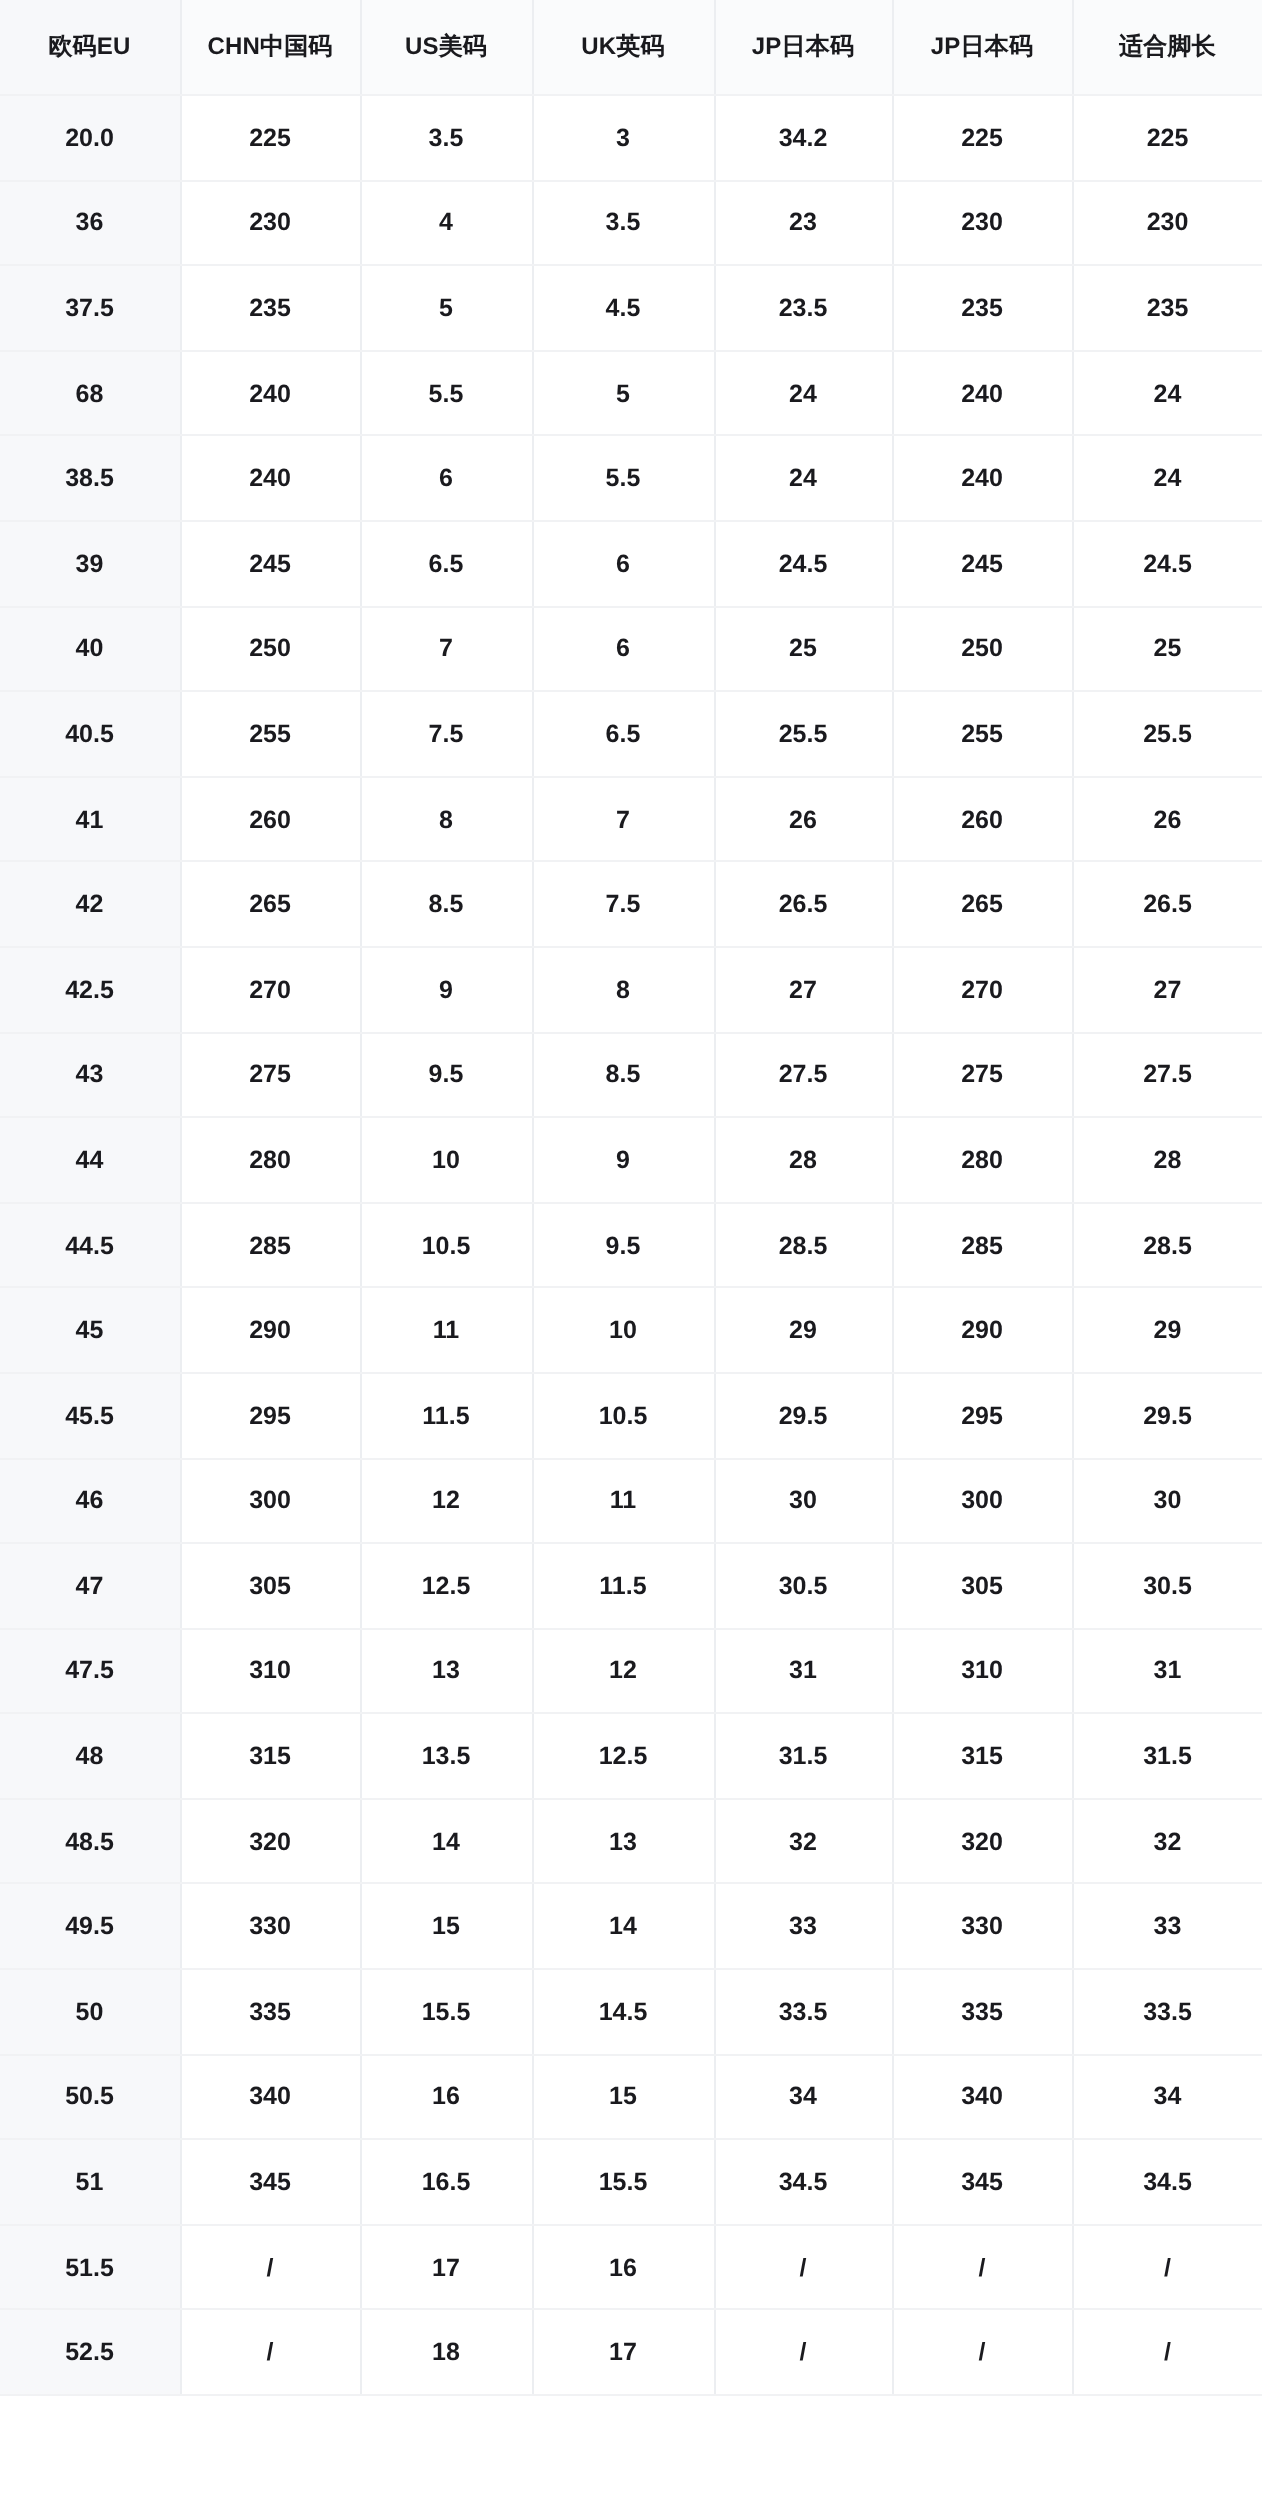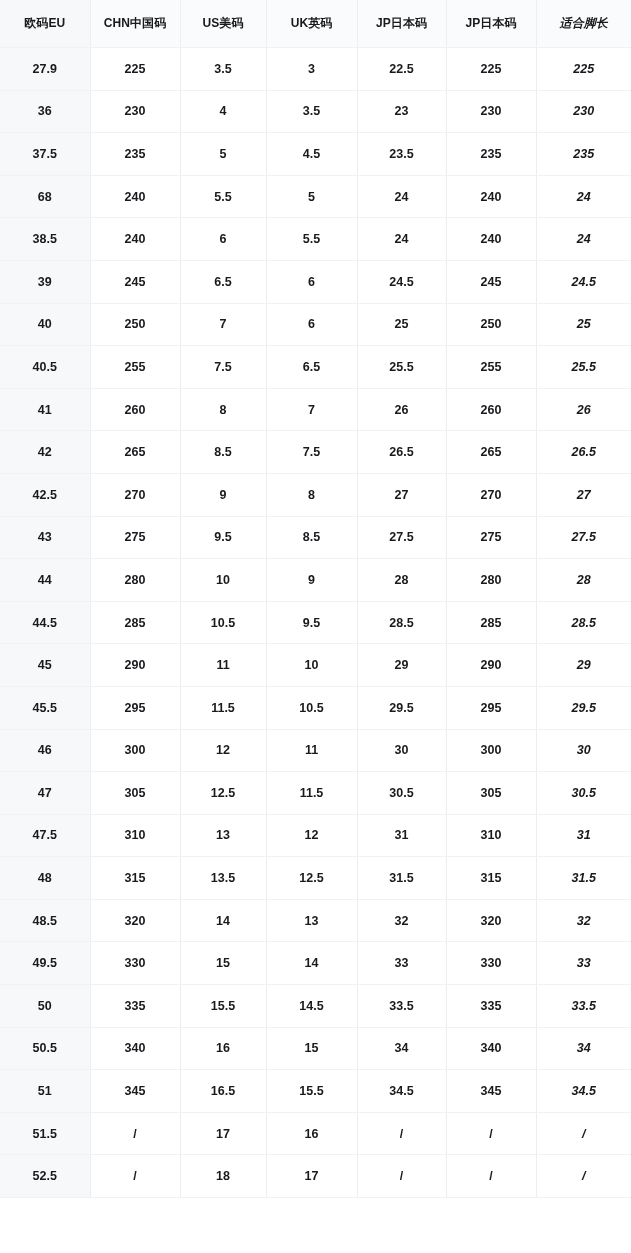--- a/index.html
+++ b/index.html
@@ -37,21 +37,20 @@
     vertical-align: middle;
     color: #1a1a1e;
     border-right: 1px solid #eceef1;
     border-bottom: 1px solid #f1f2f4;
     padding: 0;
     white-space: nowrap;
   }
   .size-table th:last-child,
   .size-table td:last-child {
     border-right: none;
-    font-style: italic;
   }
 
   .size-table thead th {
     height: 47px;
     font-size: 12px;
     font-weight: 700;
     background: #fafbfc;
     letter-spacing: 0.1px;
   }
 
@@ -94,25 +93,25 @@
           <th>CHN中国码</th>
           <th>US美码</th>
           <th>UK英码</th>
           <th>JP日本码</th>
           <th>JP日本码</th>
           <th>适合脚长</th>
         </tr>
     </thead>
     <tbody>
         <tr>
-          <td class="col-eu">27.9</td>
+          <td class="col-eu">20.0</td>
           <td>225</td>
           <td>3.5</td>
           <td>3</td>
-          <td>22.5</td>
+          <td>34.2</td>
           <td>225</td>
           <td>225</td>
         </tr>
         <tr>
           <td class="col-eu">36</td>
           <td>230</td>
           <td>4</td>
           <td>3.5</td>
           <td>23</td>
           <td>230</td>

